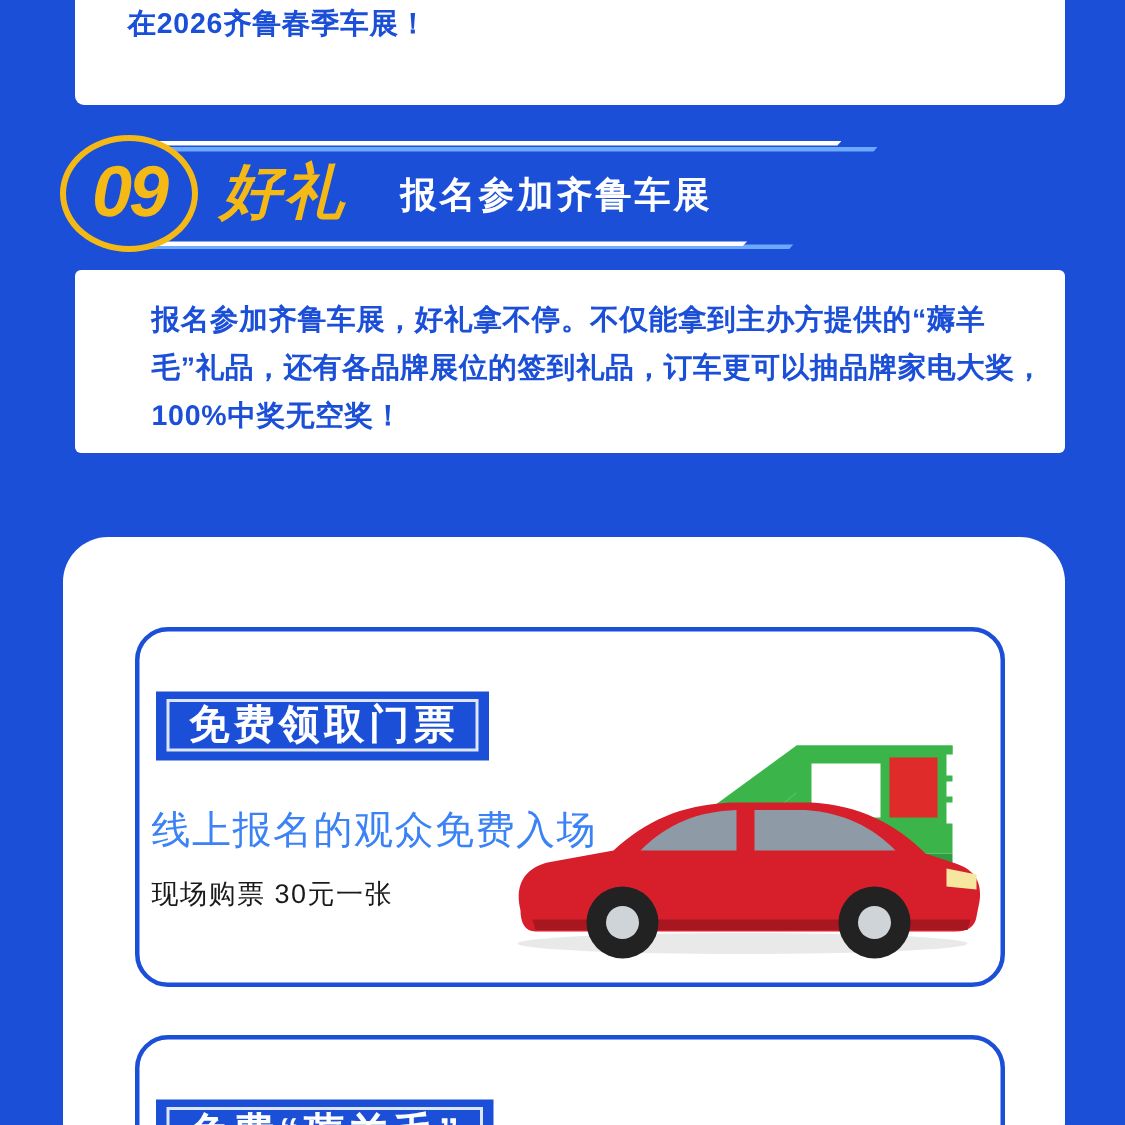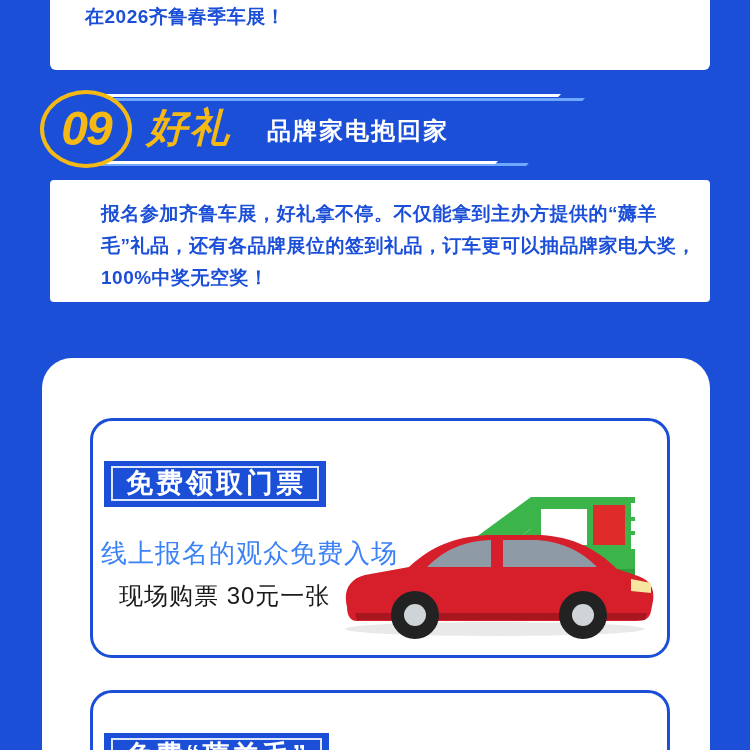--- a/index.html
+++ b/index.html
@@ -98,21 +98,21 @@
   #section-head .head-main {
     position: absolute;
     left: 112px;
     top: 12px;
     color: #f5b915;
     font-size: 40px;
     font-weight: bold;
     font-style: italic;
     letter-spacing: 2px;
     line-height: 56px;
-    font-family: Liberation Serif, serif;
+    font-family: Liberation Sans, sans-serif;
   }
   #section-head .head-sub {
     position: absolute;
     left: 232px;
     top: 26px;
     color: #ffffff;
     font-size: 24px;
     font-weight: bold;
     letter-spacing: 2px;
     line-height: 34px;
@@ -189,24 +189,23 @@
     color: #3b82f6;
     font-size: 26px;
     letter-spacing: 1px;
     line-height: 34px;
   }
   #ticket-1 .line-2 {
     position: absolute;
     left: 8px;
     top: 158px;
     color: #1a1a1a;
-    font-size: 24px;
+    font-size: 18px;
     letter-spacing: 1px;
     line-height: 34px;
-    margin-left: 18px;
   }
   #ticket-1 .art {
     position: absolute;
     right: 2px;
     top: 58px;
     width: 330px;
     height: 170px;
   }
 
   
@@ -251,21 +250,21 @@
   <div class="body-text">同品牌多家4S店现场比价，不同品牌竞品车型同场角逐，购车底价就在2026齐鲁春季车展！</div>
 </div>
 
 <div id="section-head">
   <div class="ribbon"></div>
   <div class="ribbon-inner"></div>
   <div class="num-circle">
     <span>09</span>
   </div>
   <div class="head-main">好礼</div>
-  <div class="head-sub">品牌家电抱回家</div>
+  <div class="head-sub">报名参加齐鲁车展</div>
 </div>
 
 <div class="panel" id="panel-para">
   <div class="body-text">报名参加齐鲁车展，好礼拿不停。不仅能拿到主办方提供的“薅羊毛”礼品，还有各品牌展位的签到礼品，订车更可以抽品牌家电大奖，100%中奖无空奖！</div>
 </div>
 
 <div class="panel" id="card-big"></div>
 
 <div id="ticket-1">
   <div class="tag">免费领取门票</div>

